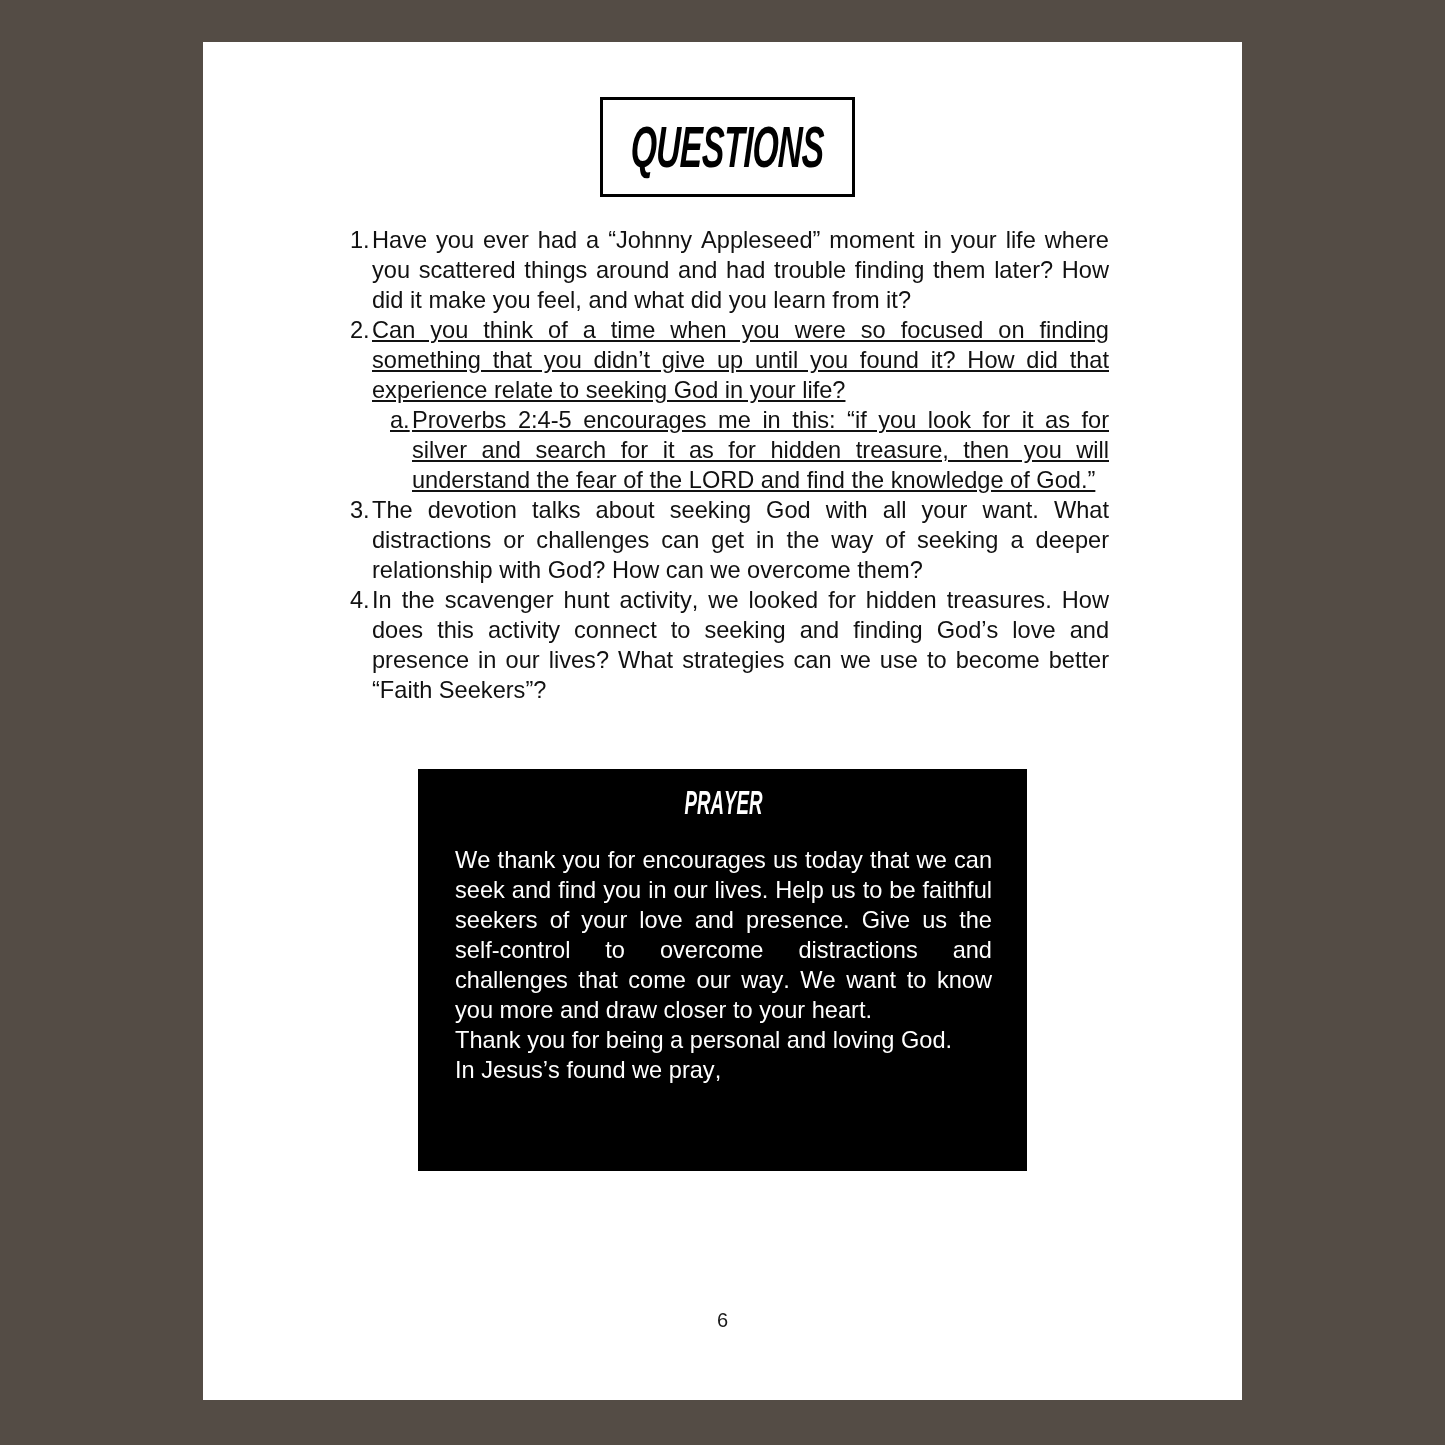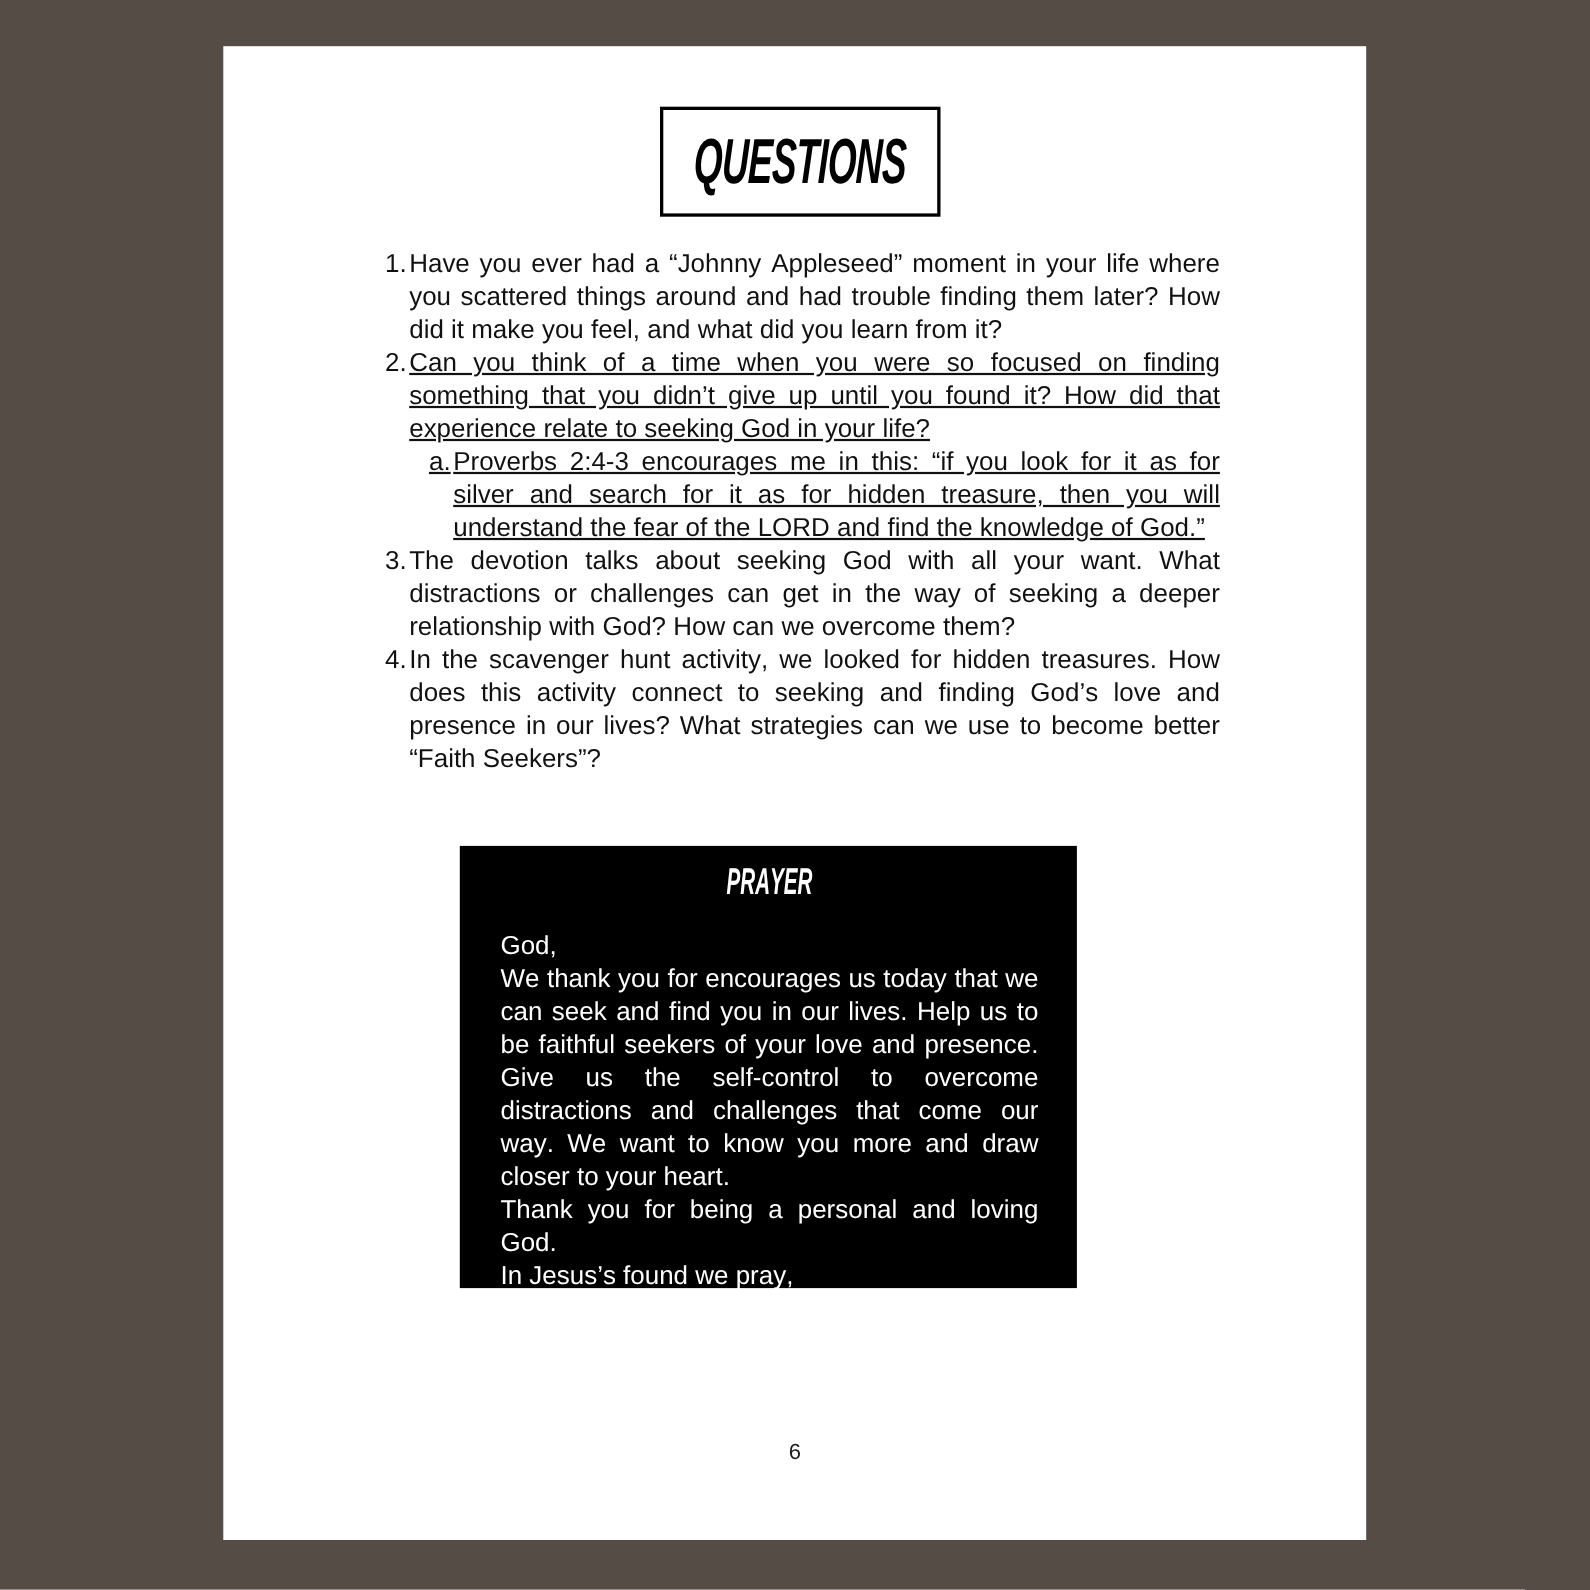--- a/index.html
+++ b/index.html
@@ -86,21 +86,21 @@
   .subitem {
     display: flex;
     align-items: flex-start;
     margin-left: 18px;
   }
   
   .prayer {
     position: absolute;
     left: 215px;
     top: 727px;
-    width: 561px;
+    width: 609px;
     height: 402px;
     background: var(--prayer-bg);
     color: var(--prayer-text);
     padding: 16px 35px 0 37px;
   }
   .prayer-title {
     color: var(--prayer-text);
     text-align: center;
     font-size: 34px;
     line-height: 34px;
@@ -140,37 +140,36 @@
       <li class="qitem">
         <span class="marker">1.</span>
         <div class="qtext">Have you ever had a “Johnny Appleseed” moment in your life where you scattered things around and had trouble finding them later? How did it make you feel, and what did you learn from it?</div>
       </li>
       <li class="qitem">
         <span class="marker">2.</span>
         <div class="qbody">
           <div class="qtext">Can you think of a time when you were so focused on finding something that you didn’t give up until you found it? How did that experience relate to seeking God in your life?</div>
           <div class="subitem">
             <span class="marker">a.</span>
-            <div class="qtext">Proverbs 2:4-3 encourages me in this: “if you look for it as for silver and search for it as for hidden treasure, then you will understand the fear of the LORD and find the knowledge of God.”</div>
+            <div class="qtext">Proverbs 2:4-5 encourages me in this: “if you look for it as for silver and search for it as for hidden treasure, then you will understand the fear of the LORD and find the knowledge of God.”</div>
           </div>
         </div>
       </li>
       <li class="qitem">
         <span class="marker">3.</span>
         <div class="qtext">The devotion talks about seeking God with all your want. What distractions or challenges can get in the way of seeking a deeper relationship with God? How can we overcome them?</div>
       </li>
       <li class="qitem">
         <span class="marker">4.</span>
         <div class="qtext">In the scavenger hunt activity, we looked for hidden treasures. How does this activity connect to seeking and finding God’s love and presence in our lives? What strategies can we use to become better “Faith Seekers”?</div>
       </li>
     </ol>
 
     <div class="prayer">
       <div class="display prayer-title">PRAYER</div>
-      <p class="pline">God,</p>
       <p class="pline">We thank you for encourages us today that we can seek and find you in our lives. Help us to be faithful seekers of your love and presence. Give us the self-control to overcome distractions and challenges that come our way. We want to know you more and draw closer to your heart.</p>
       <p class="pline">Thank you for being a personal and loving God.</p>
       <p class="pline">In Jesus’s found we pray,</p>
     </div>
 
     <div class="pagenum">6</div>
   </div>
 </div>
 
 </body></html>

